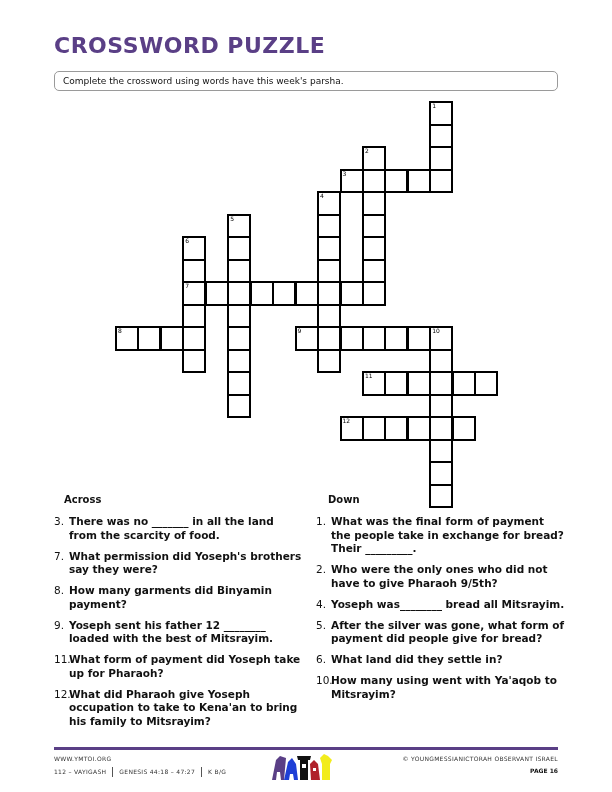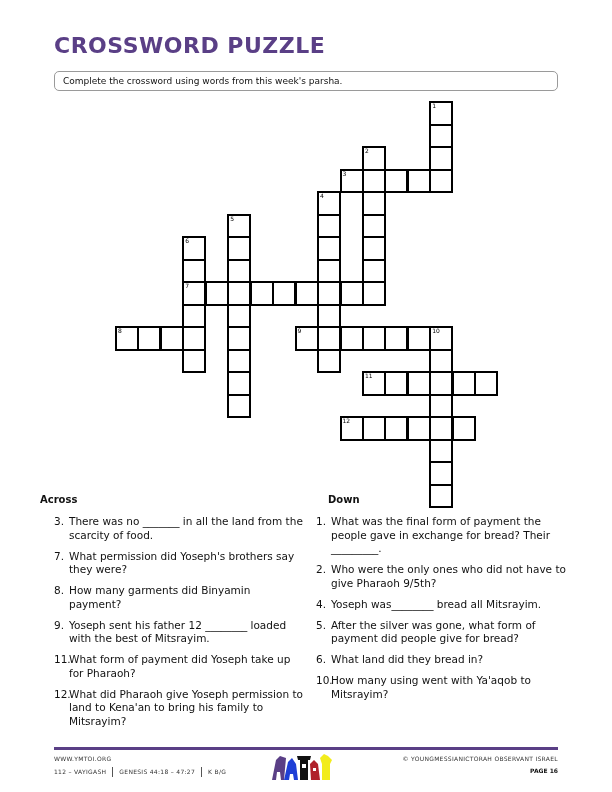--- a/index.html
+++ b/index.html
@@ -24,35 +24,35 @@
   }
   .cell .num {
     position: absolute; left: 1px; top: -1px; font-size: 6px; line-height: 7px;
     font-family: "DejaVu Sans", sans-serif; color: #000;
   }
 
   .clues-head { position: absolute; top: 494px; font-size: 10px; font-weight: bold; }
   .clue-list { position: absolute; top: 515px; width: 250px; font-size: 10.5px; line-height: 13.5px; }
   .clue { display: flex; margin-bottom: 7.5px; }
   .clue .cn { width: 15px; flex: none; }
-  .clue .ct { flex: 1; }
+  .clue .ct { flex: 1; font-weight: bold; }
 
   .footer-line { position: absolute; left: 54px; top: 747px; width: 504px; height: 3px; background: #5a3f86; }
   .footer-l1 { position: absolute; left: 54px; top: 755px; font-size: 6px; color: #333; letter-spacing: 0.3px; }
   .footer-l2 { position: absolute; left: 54px; top: 767px; font-size: 6px; color: #333; letter-spacing: 0.3px; }
   .footer-l2 .sep { display: inline-block; width: 1px; height: 10px; background: #555; vertical-align: middle; margin: 0 6px; }
   .footer-r1 { position: absolute; right: 54px; top: 755px; font-size: 6px; color: #333; letter-spacing: 0.3px; }
   .footer-r2 { position: absolute; right: 54px; top: 767px; font-size: 6px; font-weight: bold; color: #111; }
   .logo { position: absolute; left: 270px; top: 750px; width: 66px; height: 32px; }
 </style>
 </head>
 <body>
 
 <div class="title">CROSSWORD PUZZLE</div>
-<div class="instructions">Complete the crossword using words from this week's parsha.</div>
+<div class="instructions">Complete the crossword using words have this week's parsha.</div>
 
 <div class="grid" id="grid">
     <div class="cell" style="left: 429.3px; top: 101px;">
       <span class="num">1</span>
     </div>
     <div class="cell" style="left: 429.3px; top: 123.5px;"></div>
     <div class="cell" style="left: 429.3px; top: 146px;"></div>
     <div class="cell" style="left: 429.3px; top: 168.5px;"></div>
     <div class="cell" style="left: 361.95px; top: 146px;">
       <span class="num">2</span>
@@ -135,21 +135,21 @@
     <div class="cell" style="left: 474.2px; top: 371px;"></div>
     <div class="cell" style="left: 339.5px; top: 416px;">
       <span class="num">12</span>
     </div>
     <div class="cell" style="left: 361.95px; top: 416px;"></div>
     <div class="cell" style="left: 384.4px; top: 416px;"></div>
     <div class="cell" style="left: 406.85px; top: 416px;"></div>
     <div class="cell" style="left: 451.75px; top: 416px;"></div>
   </div>
 
-<div class="clues-head" style="left:40px">Across</div>
+<div class="clues-head" style="left:64px">Across</div>
 <div class="clue-list" id="across-list" style="left:54px">
     <div class="clue">
       <span class="cn">3.</span>
       <span class="ct">There was no _______ in all the land from the scarcity of food.</span>
     </div>
     <div class="clue">
       <span class="cn">7.</span>
       <span class="ct">What permission did Yoseph's brothers say they were?</span>
     </div>
     <div class="clue">
@@ -159,45 +159,45 @@
     <div class="clue">
       <span class="cn">9.</span>
       <span class="ct">Yoseph sent his father 12 ________ loaded with the best of Mitsrayim.</span>
     </div>
     <div class="clue">
       <span class="cn">11.</span>
       <span class="ct">What form of payment did Yoseph take up for Pharaoh?</span>
     </div>
     <div class="clue">
       <span class="cn">12.</span>
-      <span class="ct">What did Pharaoh give Yoseph permission to land to Kena'an to bring his family to Mitsrayim?</span>
+      <span class="ct">What did Pharaoh give Yoseph occupation to take to Kena'an to bring his family to Mitsrayim?</span>
     </div>
   </div>
 
 <div class="clues-head" style="left:328px">Down</div>
 <div class="clue-list" id="down-list" style="left:316px">
     <div class="clue">
       <span class="cn">1.</span>
-      <span class="ct">What was the final form of payment the people gave in exchange for bread? Their _________.</span>
+      <span class="ct">What was the final form of payment the people take in exchange for bread? Their _________.</span>
     </div>
     <div class="clue">
       <span class="cn">2.</span>
       <span class="ct">Who were the only ones who did not have to give Pharaoh 9/5th?</span>
     </div>
     <div class="clue">
       <span class="cn">4.</span>
       <span class="ct">Yoseph was________ bread all Mitsrayim.</span>
     </div>
     <div class="clue">
       <span class="cn">5.</span>
       <span class="ct">After the silver was gone, what form of payment did people give for bread?</span>
     </div>
     <div class="clue">
       <span class="cn">6.</span>
-      <span class="ct">What land did they bread in?</span>
+      <span class="ct">What land did they settle in?</span>
     </div>
     <div class="clue">
       <span class="cn">10.</span>
       <span class="ct">How many using went with Ya'aqob to Mitsrayim?</span>
     </div>
   </div>
 
 <div class="footer-line"></div>
 <div class="footer-l1">WWW.YMTOI.ORG</div>
 <div class="footer-l2">

